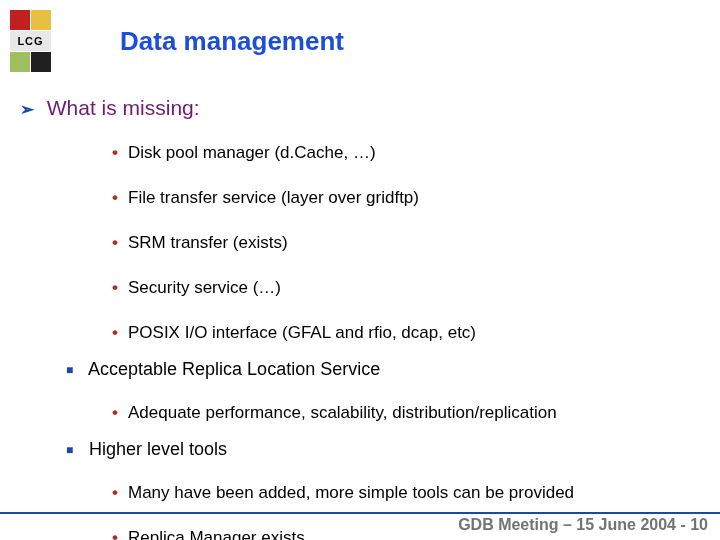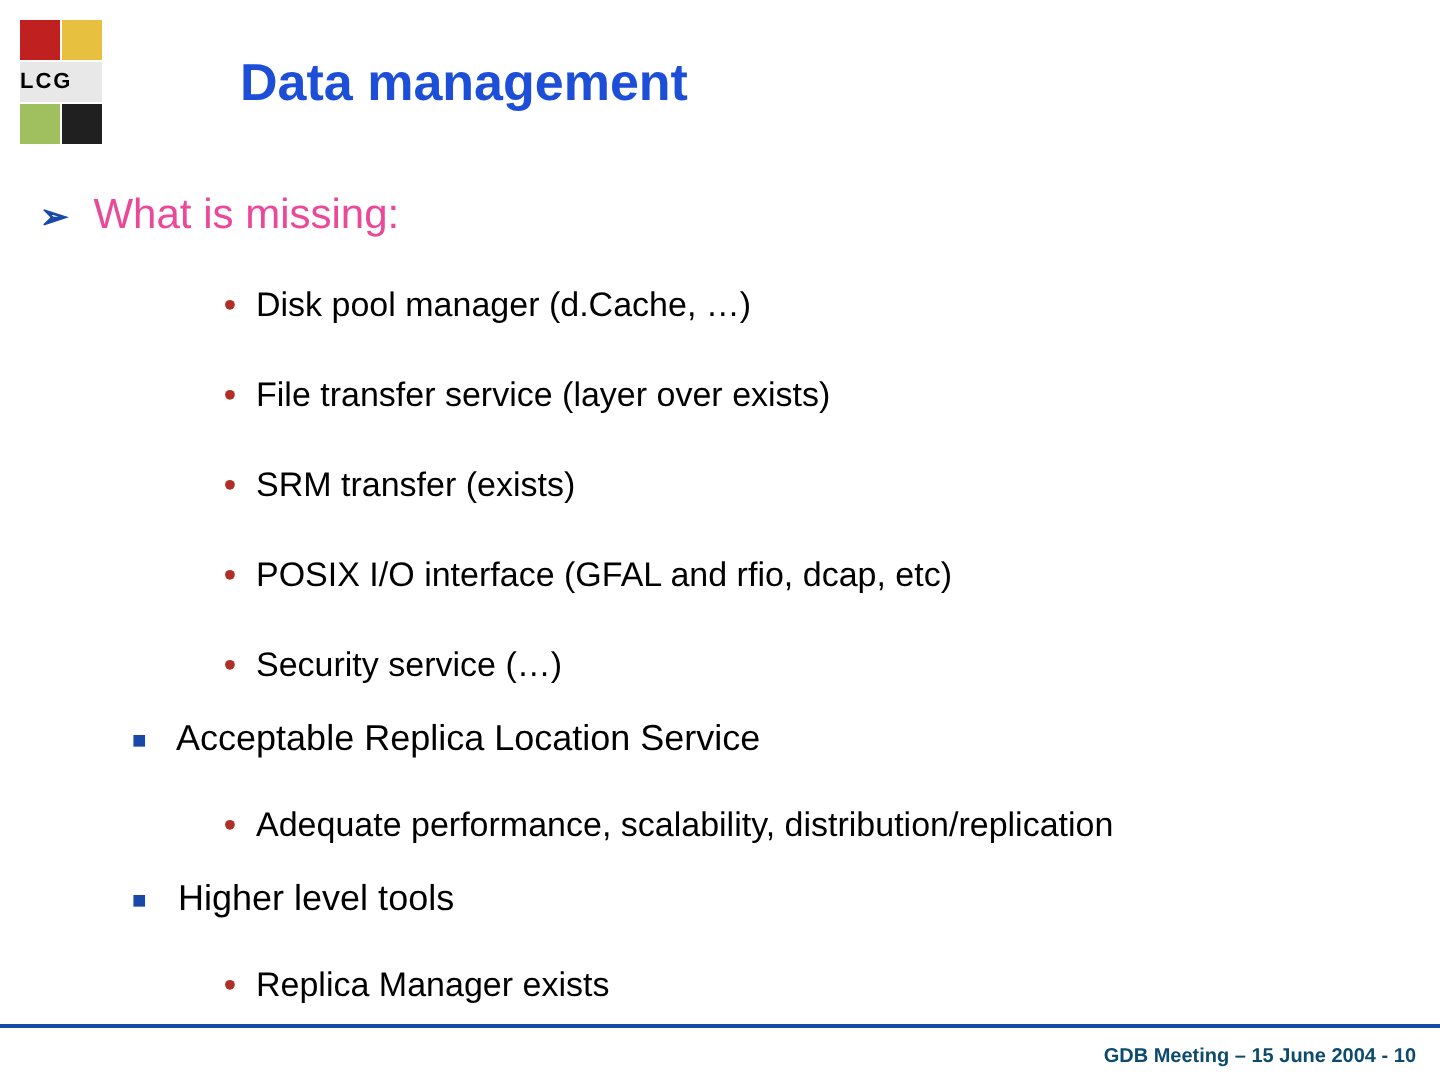--- a/index.html
+++ b/index.html
@@ -13,21 +13,21 @@
   }
   .logo {
     position: absolute;
     top: 10px;
     left: 10px;
     width: 42px;
     height: 64px;
   }
   .logo-red   { position:absolute; left:0;   top:0;   width:20px; height:20px; background:#c02020; }
   .logo-yel   { position:absolute; left:21px; top:0;   width:20px; height:20px; background:#e8c040; }
-  .logo-lbl   { position:absolute; left:0;   top:21px; width:41px; height:20px; background:#e8e8e8; color:#000; font:bold 11px/20px Arial; text-align:left; letter-spacing:1px; }
+  .logo-lbl   { position:absolute; left:0;   top:21px; width:41px; height:20px; background:#e8e8e8; color:#000; font:bold 11px/20px Arial; text-align:center; letter-spacing:1px; }
   .logo-grn   { position:absolute; left:0;   top:42px; width:20px; height:20px; background:#a0c060; }
   .logo-blk   { position:absolute; left:21px; top:42px; width:20px; height:20px; background:#202020; }
 
   .title {
     position: absolute;
     top: 26px;
     left: 120px;
     font-size: 26px;
     font-weight: bold;
     color: #1d4ed8;
@@ -46,21 +46,21 @@
     margin-bottom: 10px;
   }
   .arrow {
     color: #1848a8;
     font-weight: bold;
     display: inline-block;
     width: 22px;
   }
   .level1-text {
     font-size: 21px;
-    color: #ec4899;
+    color: #701a75;
   }
 
   .level2 {
     margin-left: 46px;
     margin-top: 14px;
     margin-bottom: 2px;
     font-size: 18px;
   }
   .sq {
     color: #1848a8;
@@ -88,22 +88,22 @@
     bottom: 0;
     left: 0;
     right: 0;
     height: 28px;
     border-top: 2px solid #1848a8;
   }
   .footer-text {
     position: absolute;
     right: 12px;
     bottom: 6px;
-    font-size: 10px;
-    color: #0c4a6e;
+    font-size: 16px;
+    color: #737373;
     font-weight: bold;
   }
 </style>
 </head>
 <body>
 
 <div class="logo">
   <div class="logo-red"></div>
   <div class="logo-yel"></div>
   <div class="logo-lbl">LCG</div>
@@ -114,34 +114,35 @@
 <div class="title">Data management</div>
 
 <div class="content">
 
   <div class="level1">
     <span class="arrow">➢</span>
     <span class="level1-text">What is missing:</span>
   </div>
 
   <div class="level3"><span class="dot">•</span><span>Disk pool manager  (d.Cache, …)</span></div>
-  <div class="level3"><span class="dot">•</span><span>File transfer service (layer over exists)</span></div>
+  <div class="level3"><span class="dot">•</span><span>File transfer service (layer over gridftp)</span></div>
   <div class="level3"><span class="dot">•</span><span>SRM transfer  (exists)</span></div>
+  <div class="level3"><span class="dot">•</span><span>Security service (…)</span></div>
   <div class="level3"><span class="dot">•</span><span>POSIX I/O interface  (GFAL and rfio, dcap, etc)</span></div>
-  <div class="level3"><span class="dot">•</span><span>Security service (…)</span></div>
 
   <div class="level2">
     <span class="sq">■</span>
     <span>Acceptable Replica Location Service</span>
   </div>
   <div class="level3"><span class="dot">•</span><span>Adequate performance, scalability, distribution/replication</span></div>
 
   <div class="level2">
     <span class="sq">■</span>
     <span>Higher level tools</span>
   </div>
+  <div class="level3"><span class="dot">•</span><span>Many have been added, more simple tools can be provided</span></div>
   <div class="level3"><span class="dot">•</span><span>Replica Manager exists</span></div>
 
 </div>
 
 <div class="footer">
   <div class="footer-text">GDB Meeting – 15 June 2004  - 10</div>
 </div>
 
 </body></html>

